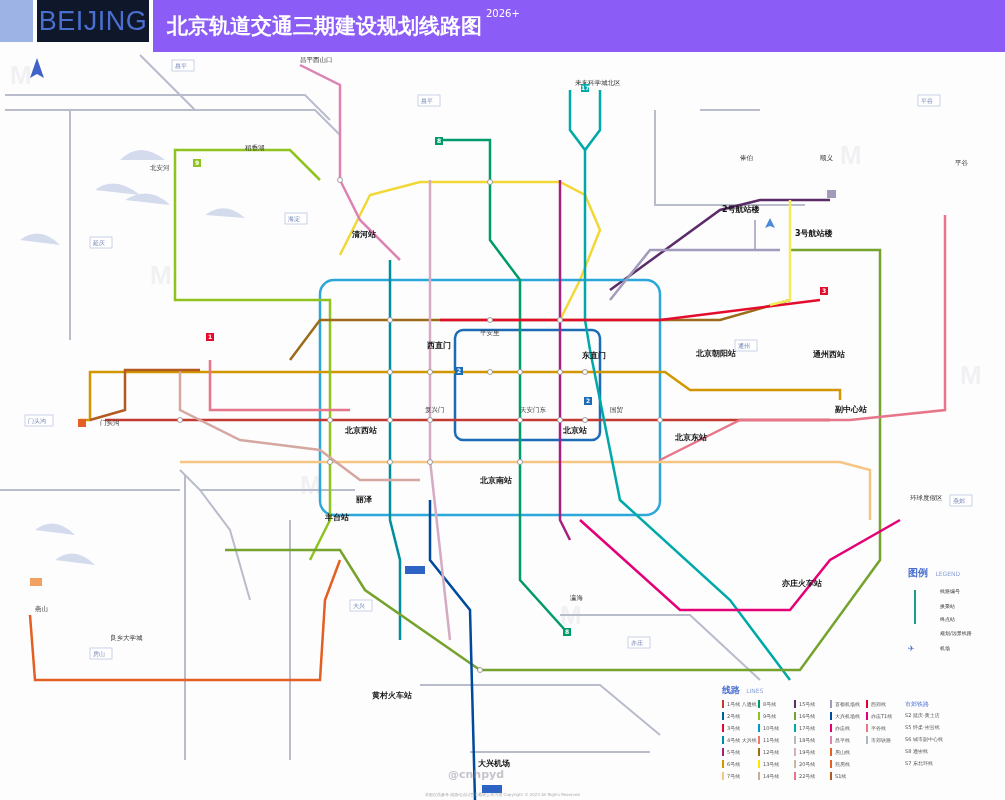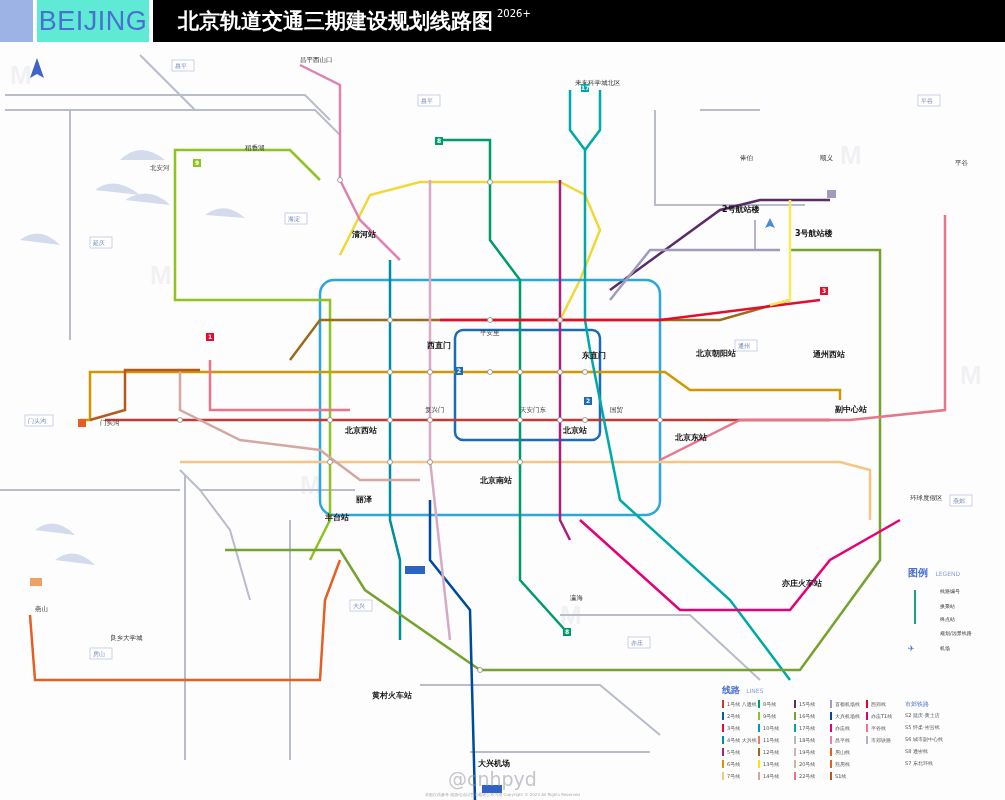--- a/index.html
+++ b/index.html
@@ -1,32 +1,32 @@
 <!DOCTYPE html>
 <html><head>
 <meta charset="utf-8">
 <style>
   html,body{margin:0;padding:0;}
   body{width:1005px;height:800px;overflow:hidden;background:#fdfdfe;font-family:"DejaVu Sans",sans-serif;position:relative;}
   .header{position:absolute;left:0;top:0;width:1005px;height:42px;}
   .hdr-left{position:absolute;left:0;top:0;width:33px;height:42px;background:#9db3e6;}
-  .hdr-brand{position:absolute;left:37px;top:0;width:112px;height:42px;background:#5eead4;display:flex;align-items:center;justify-content:center;color:#4a6fd0;font-family:"Liberation Sans",sans-serif;font-size:27px;letter-spacing:0.5px;}
-  .hdr-title{position:absolute;left:153px;top:0;width:852px;height:42px;background:#000000;color:#fff;display:flex;align-items:center;padding-left:25px;box-sizing:border-box;font-size:21px;font-weight:bold;}
+  .hdr-brand{position:absolute;left:37px;top:0;width:112px;height:42px;background:#0f172a;display:flex;align-items:center;justify-content:center;color:#4a6fd0;font-family:"Liberation Sans",sans-serif;font-size:27px;letter-spacing:0.5px;}
+  .hdr-title{position:absolute;left:153px;top:0;width:852px;height:52px;background:#8b5cf6;color:#fff;display:flex;align-items:center;padding-left:14px;box-sizing:border-box;font-size:21px;font-weight:bold;}
   .hdr-sup{font-size:10px;font-weight:normal;margin-left:4px;align-self:flex-start;margin-top:8px;}
   svg.map{position:absolute;left:0;top:42px;}
   .st{font-size:6.5px;fill:#333;}
   .bst{font-size:8px;font-weight:bold;fill:#111;}
   .dist{font-size:6px;fill:#6a7fb0;}
   .badge{font-size:6px;fill:#fff;font-weight:bold;}
   .leg-title{position:absolute;left:908px;top:566px;font-size:10px;color:#4a6fd0;font-weight:bold;}
   .lg-head{position:absolute;left:722px;top:684px;font-size:9px;color:#4a6fd0;font-weight:bold;}
   .lg-item{position:absolute;font-size:5px;color:#555;display:flex;align-items:center;}
   .lg-sw{display:inline-block;width:2px;height:8px;margin-right:3px;}
   .footer{position:absolute;left:0;top:792px;width:1005px;height:8px;font-size:4px;color:#aaa;text-align:center;}
-  .weibo{position:absolute;left:448px;top:768px;font-size:19px;color:rgba(150,150,160,0.55);font-weight:normal;}
+  .weibo{position:absolute;left:448px;top:768px;font-size:11px;color:rgba(150,150,160,0.55);font-weight:bold;}
   .wm{position:absolute;font-size:26px;color:rgba(200,200,210,0.22);font-weight:bold;font-family:"Liberation Sans",sans-serif;}
 </style>
 </head>
 <body>
 
 <div class="header">
   <div class="hdr-left"></div>
   <div class="hdr-brand">BEIJING</div>
   <div class="hdr-title">
     <span>北京轨道交通三期建设规划线路图</span>

